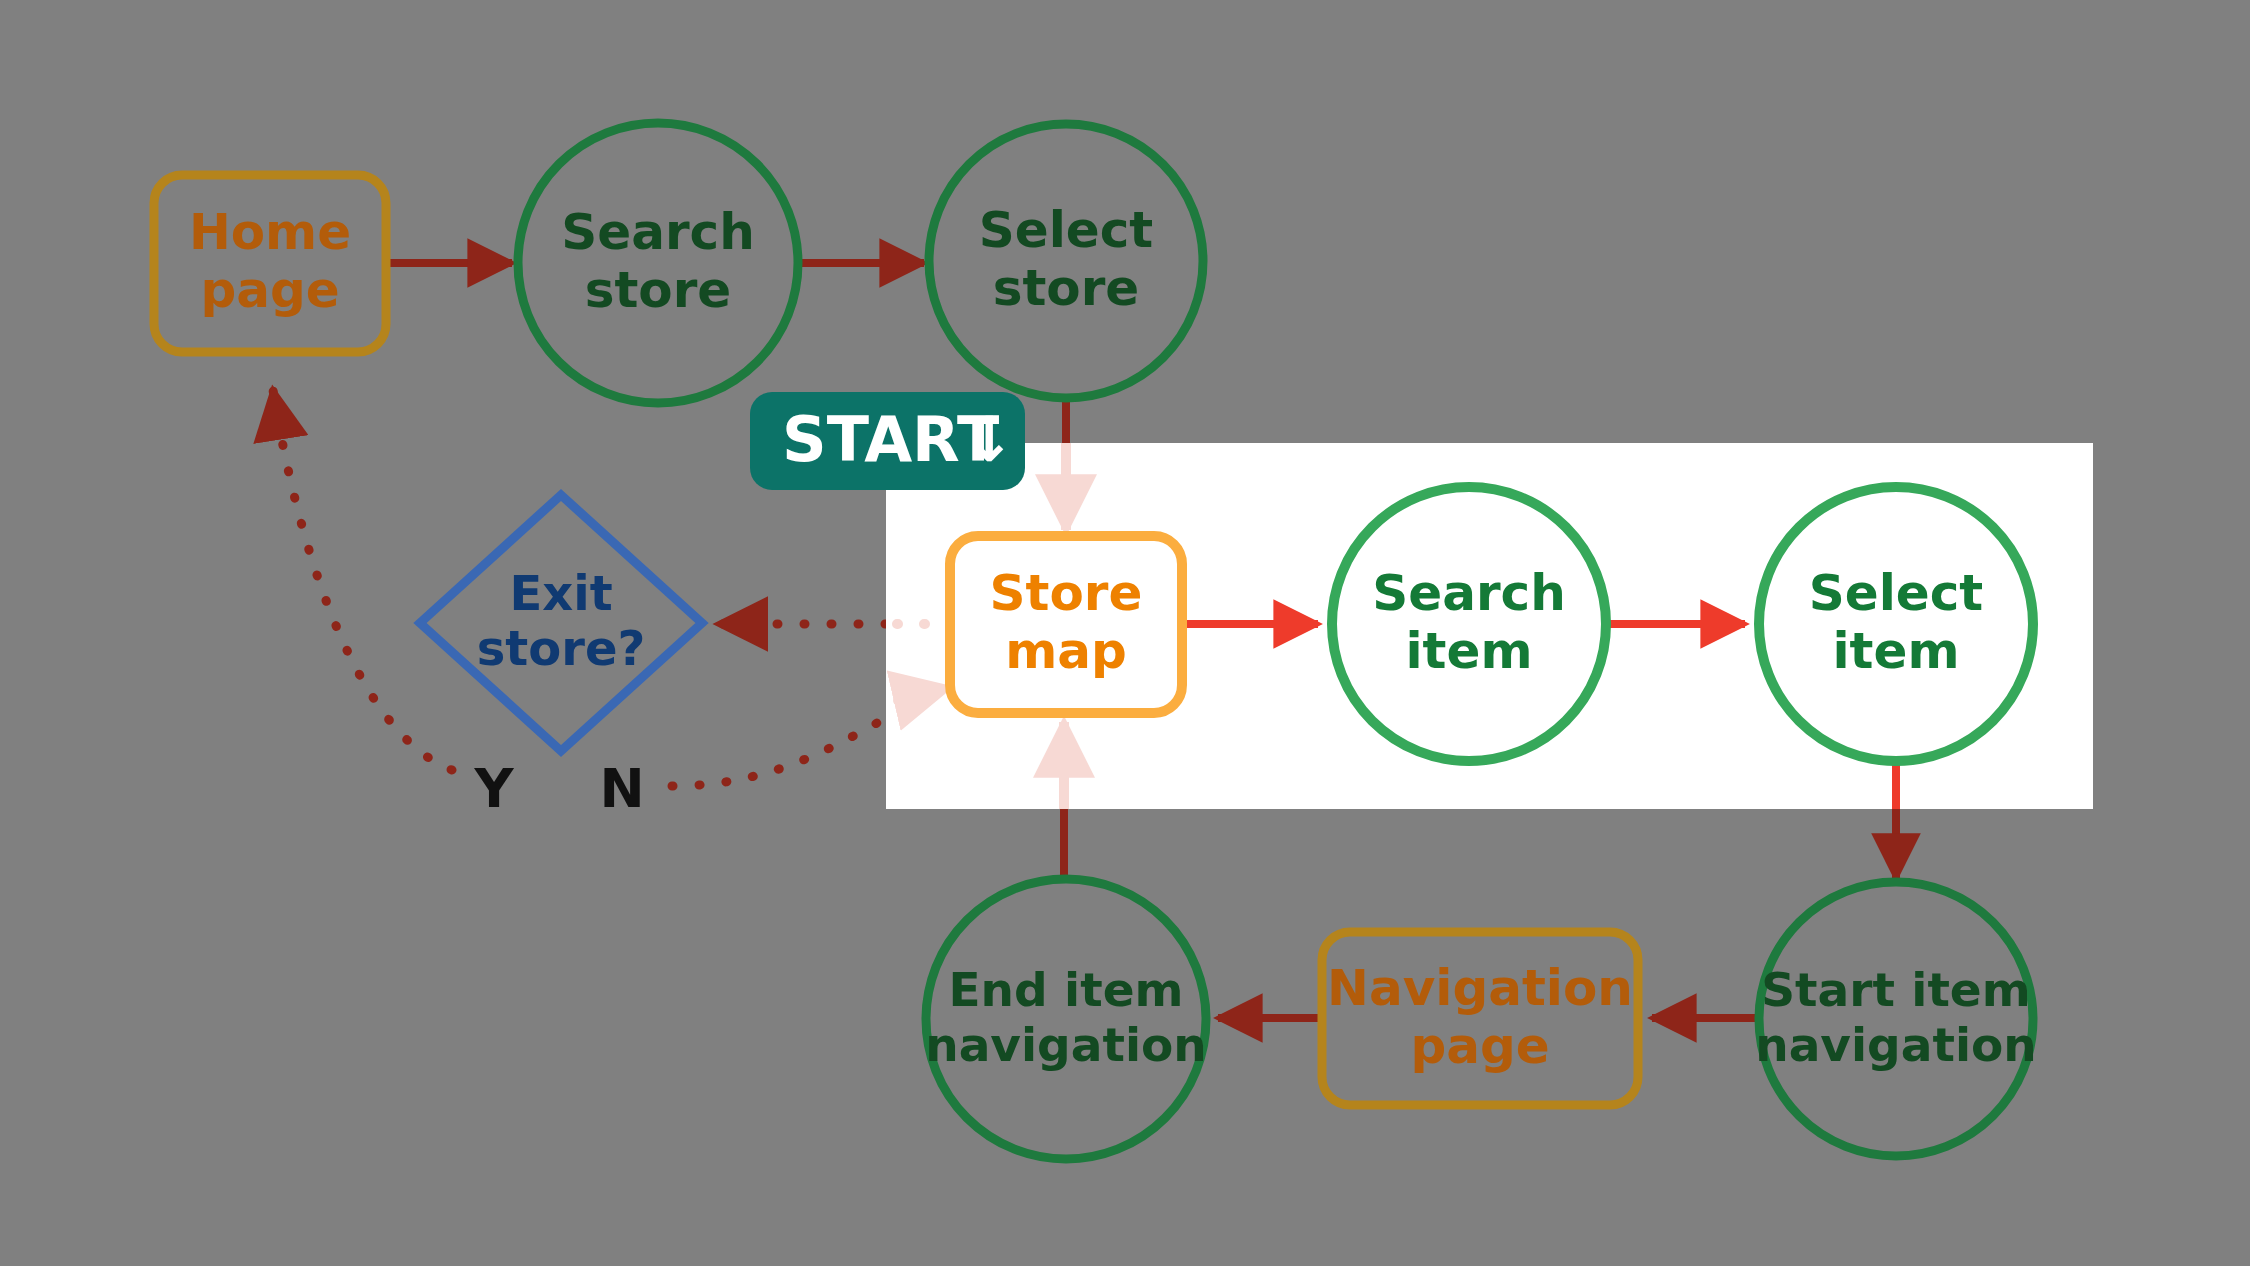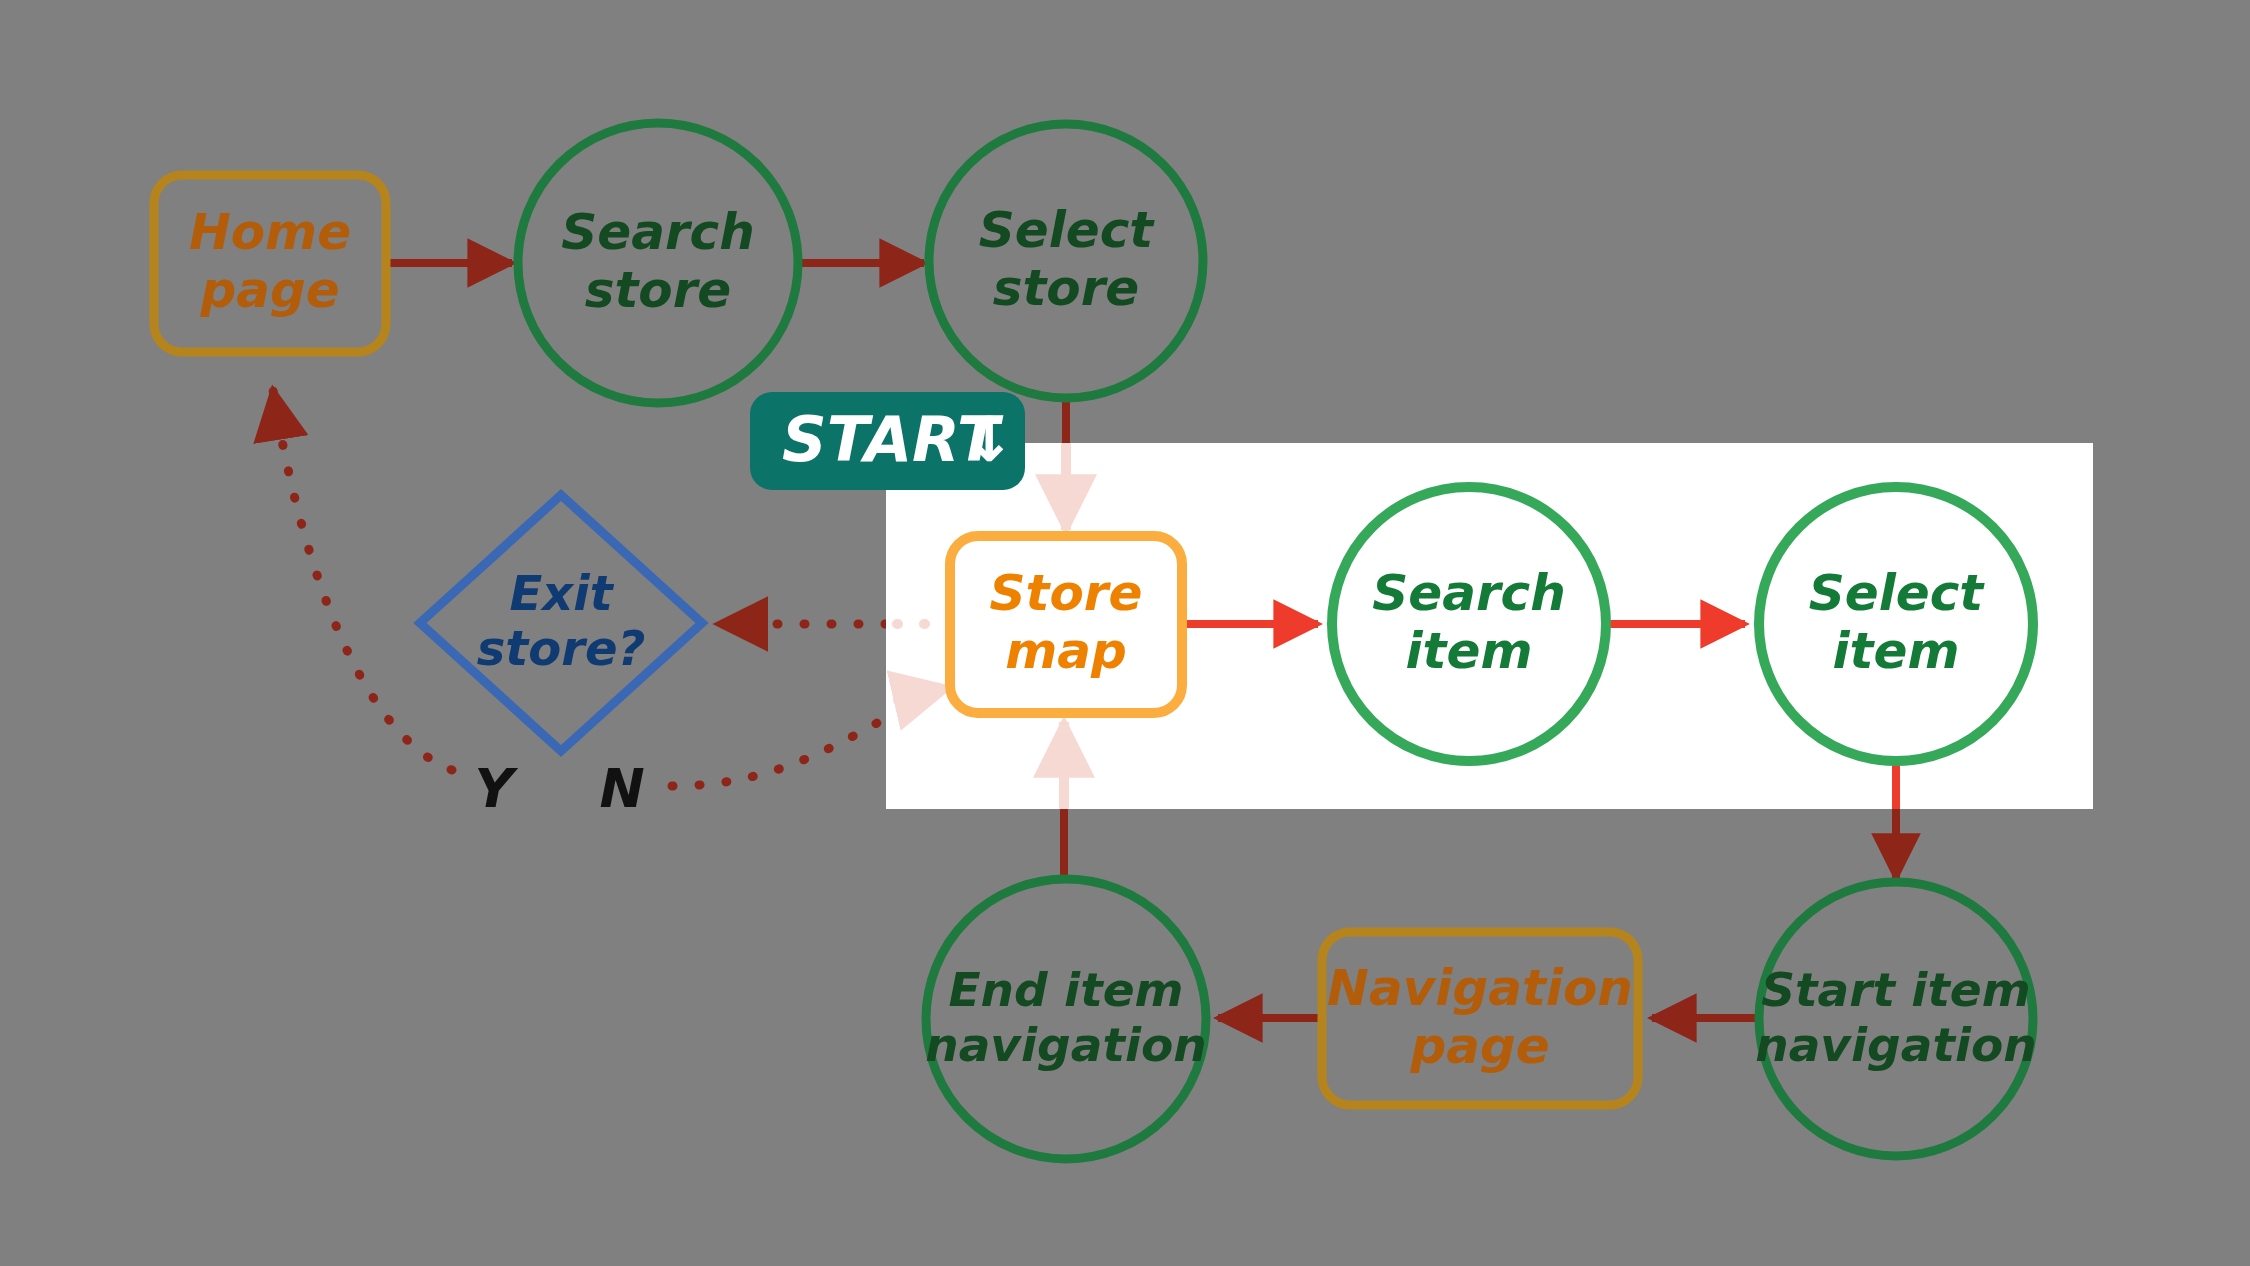--- a/index.html
+++ b/index.html
@@ -1,18 +1,18 @@
 <!DOCTYPE html>
 <html><head>
 <meta charset="utf-8">
 <style>
   html,body{margin:0;padding:0;background:#808080;}
   body{width:2250px;height:1266px;overflow:hidden;
        font-family:"DejaVu Sans","Liberation Sans",sans-serif;}
-  #stage{position:relative;width:2122px;height:1266px;background:#8b5cf6;font-style:italic;}
+  #stage{position:relative;width:2122px;height:1266px;background:#8b5cf6;}
   svg#flow{position:absolute;left:0;top:0;width:2250px;height:1266px;display:block;}
   .nodeLabel{font-family:"DejaVu Sans","Liberation Sans",sans-serif;
              font-weight:700;text-anchor:middle;dominant-baseline:middle;}
   .yn{font-family:"DejaVu Sans","Liberation Sans",sans-serif;font-weight:700;
       font-size:54px;fill:#111111;text-anchor:middle;dominant-baseline:middle;}
   .startTxt{font-family:"DejaVu Sans","Liberation Sans",sans-serif;font-weight:700;
             font-size:62px;fill:#ffffff;dominant-baseline:middle;}
 </style>
 </head>
 <body>

